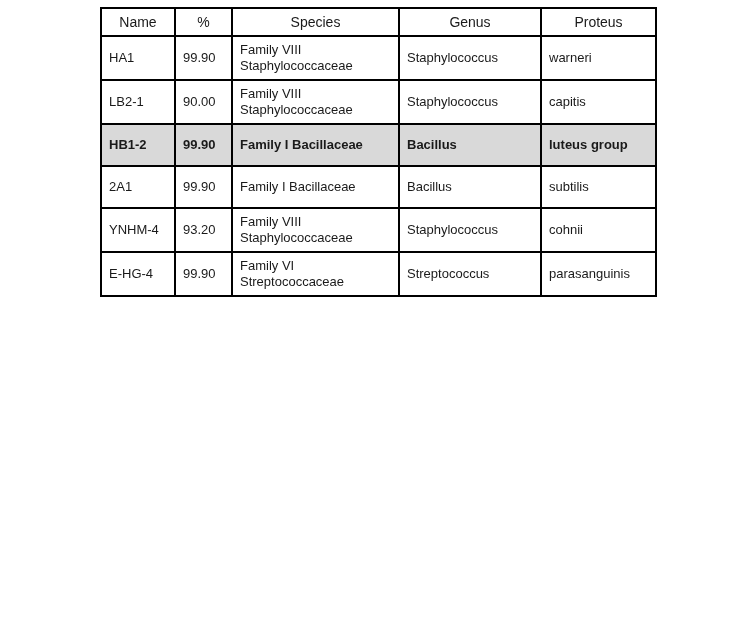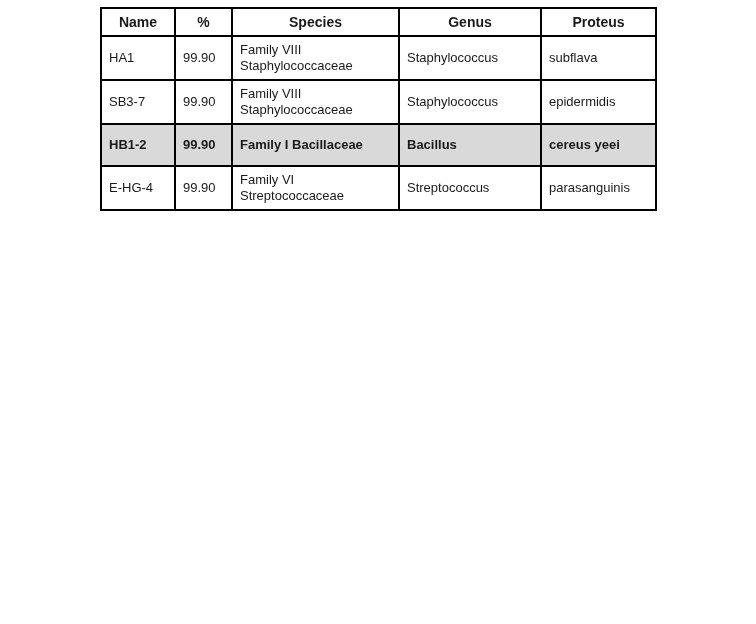--- a/index.html
+++ b/index.html
@@ -33,21 +33,21 @@
   table.results-table col.c-genus   { width: 142px; }
   table.results-table col.c-species { width: 115px; }
 
   table.results-table th,
   table.results-table td {
     border: 2px solid #000000;
     overflow: hidden;
   }
   table.results-table th {
     font-size: 14px;
-    font-weight: bold;
+    font-weight: normal;
     text-align: center;
     vertical-align: middle;
     padding: 4px 2px;
     height: 18px;
     background: #ffffff;
   }
   table.results-table td {
     font-size: 13px;
     line-height: 16px;
     text-align: left;
@@ -83,36 +83,51 @@
           <th>Proteus</th>
         </tr>
     </thead>
     <tbody>
         <tr>
           <td>HA1</td>
           <td>99.90</td>
           <td>Family VIII
 Staphylococcaceae</td>
           <td>Staphylococcus</td>
-          <td>subflava</td>
+          <td>warneri</td>
         </tr>
         <tr>
-          <td>SB3-7</td>
-          <td>99.90</td>
+          <td>LB2-1</td>
+          <td>90.00</td>
           <td>Family VIII
 Staphylococcaceae</td>
           <td>Staphylococcus</td>
-          <td>epidermidis</td>
+          <td>capitis</td>
         </tr>
         <tr class="highlighted">
           <td>HB1-2</td>
           <td>99.90</td>
           <td>Family I Bacillaceae</td>
           <td>Bacillus</td>
-          <td>cereus yeei</td>
+          <td>luteus group</td>
+        </tr>
+        <tr>
+          <td>2A1</td>
+          <td>99.90</td>
+          <td>Family I Bacillaceae</td>
+          <td>Bacillus</td>
+          <td>subtilis</td>
+        </tr>
+        <tr>
+          <td>YNHM-4</td>
+          <td>93.20</td>
+          <td>Family VIII
+Staphylococcaceae</td>
+          <td>Staphylococcus</td>
+          <td>cohnii</td>
         </tr>
         <tr>
           <td>E-HG-4</td>
           <td>99.90</td>
           <td>Family VI
 Streptococcaceae</td>
           <td>Streptococcus</td>
           <td>parasanguinis</td>
         </tr>
       </tbody>

